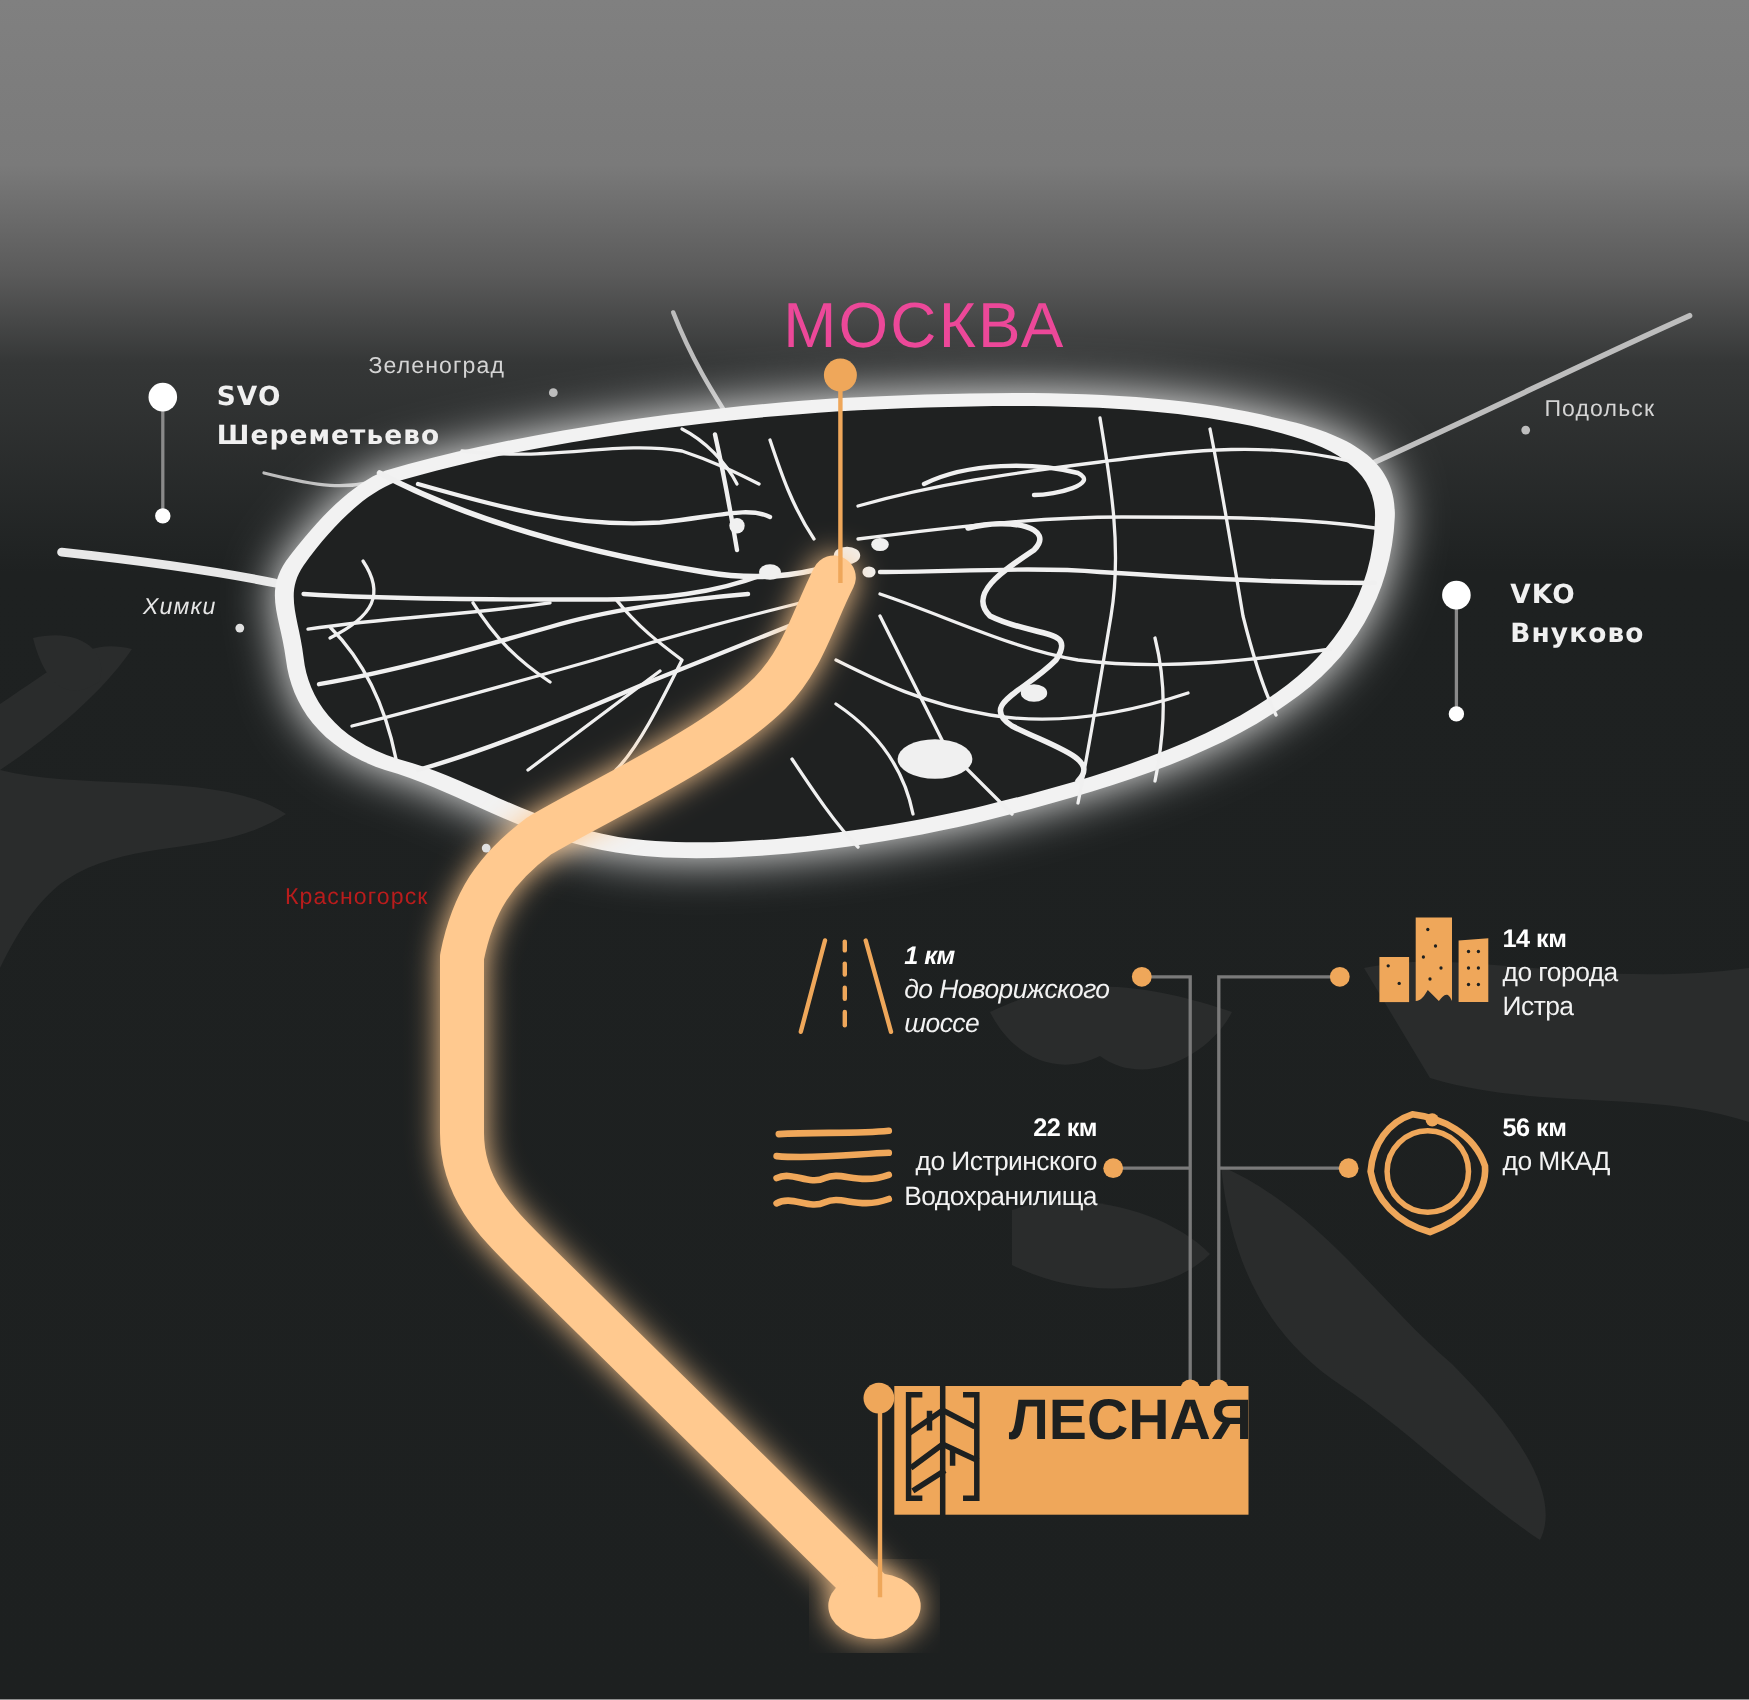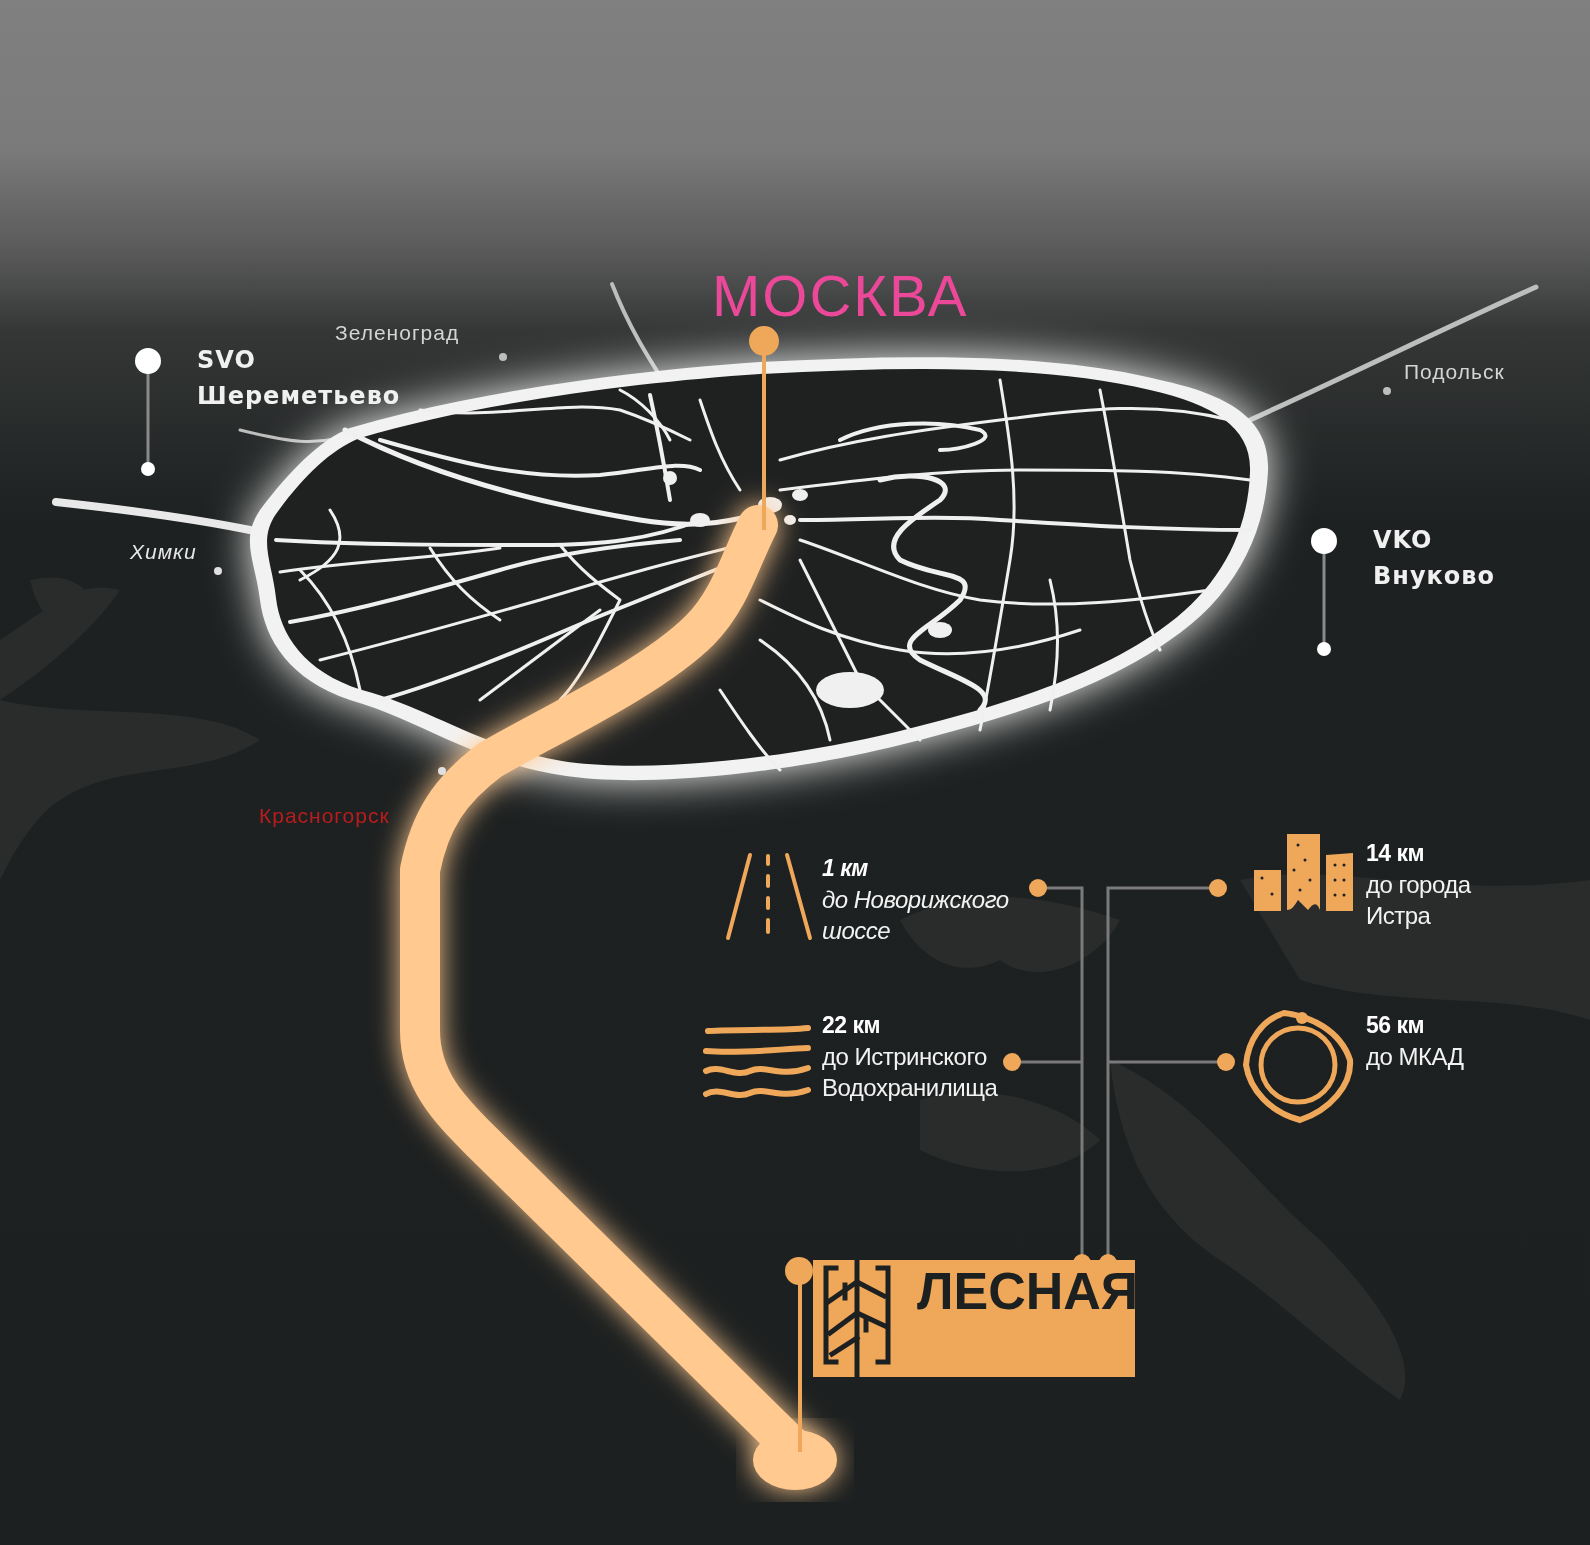--- a/index.html
+++ b/index.html
@@ -209,21 +209,21 @@
 <div class="info" style="left:822px;top:853px;font-style:italic;">
   <div class="km">1 км</div>
   <div class="desc">до Новорижского</div>
   <div class="desc">шоссе</div>
 </div>
 <div class="info" style="left:1366px;top:838px;">
   <div class="km">14 км</div>
   <div class="desc">до города</div>
   <div class="desc">Истра</div>
 </div>
-<div class="info" style="left:822px;top:1010px;">
+<div class="info" style="left:822px;top:1010px;text-align:right;">
   <div class="km">22 км</div>
   <div class="desc">до Истринского</div>
   <div class="desc">Водохранилища</div>
 </div>
 <div class="info" style="left:1366px;top:1010px;">
   <div class="km">56 км</div>
   <div class="desc">до МКАД</div>
 </div>
 
 <div class="brand"></div>

